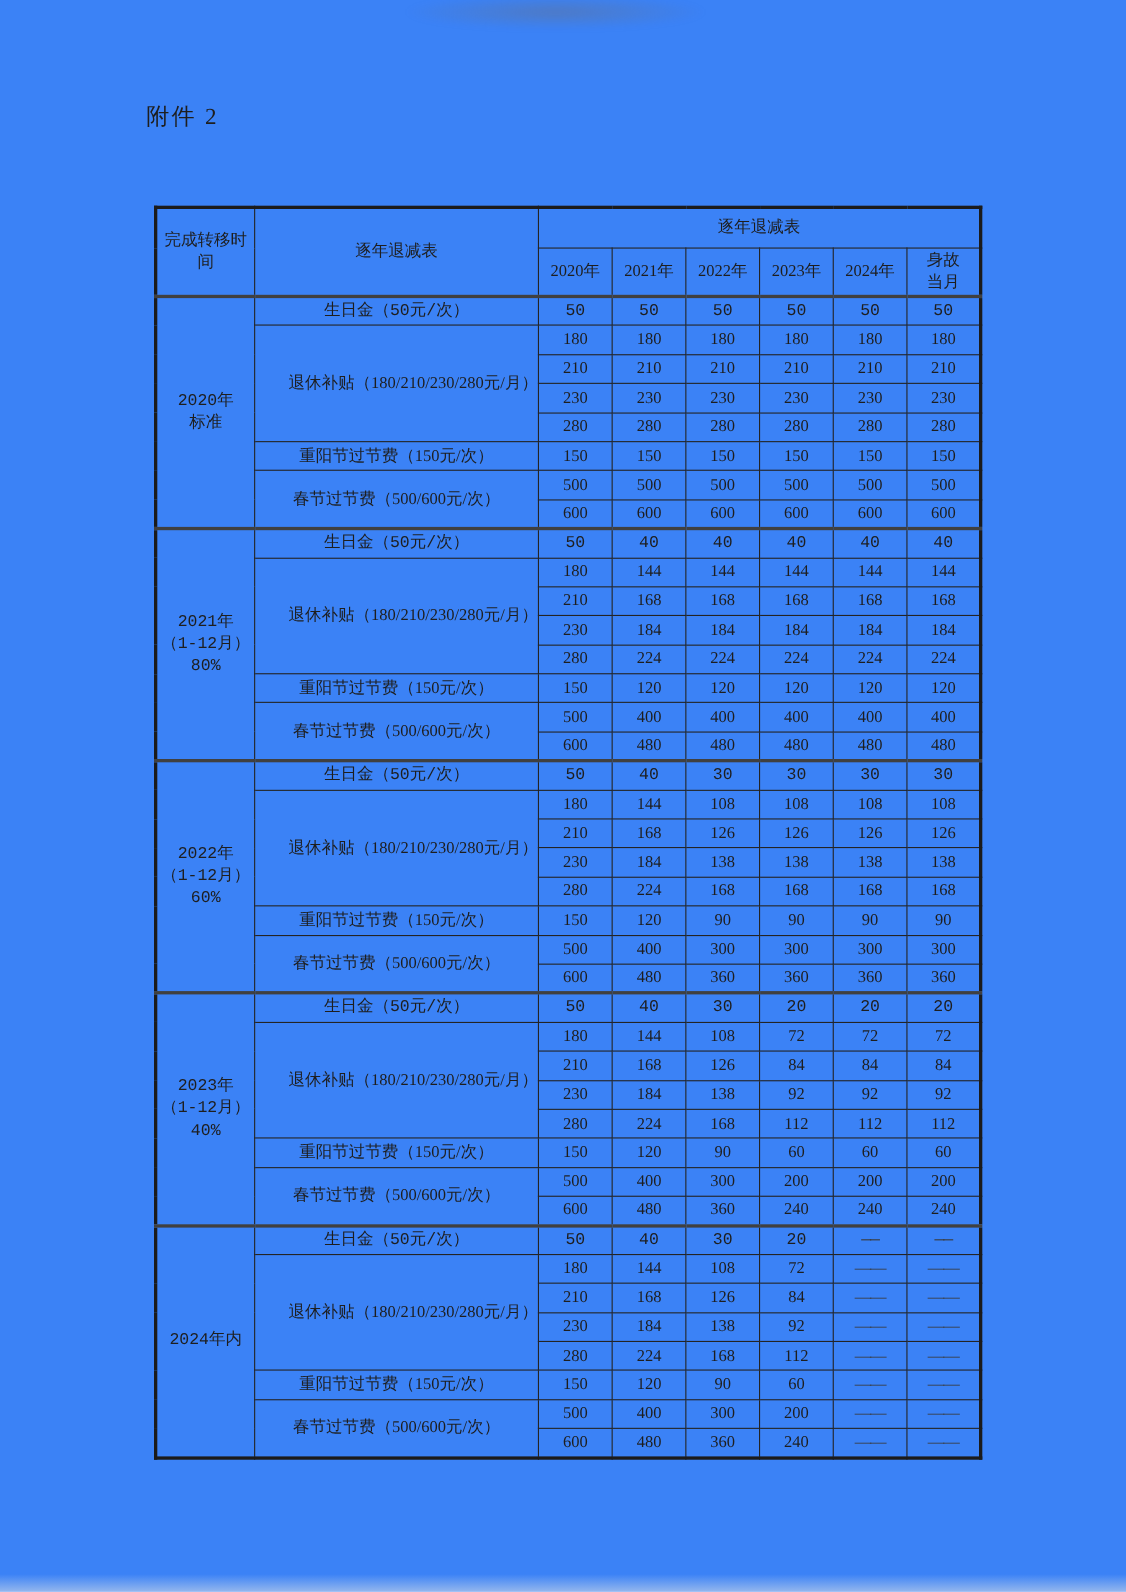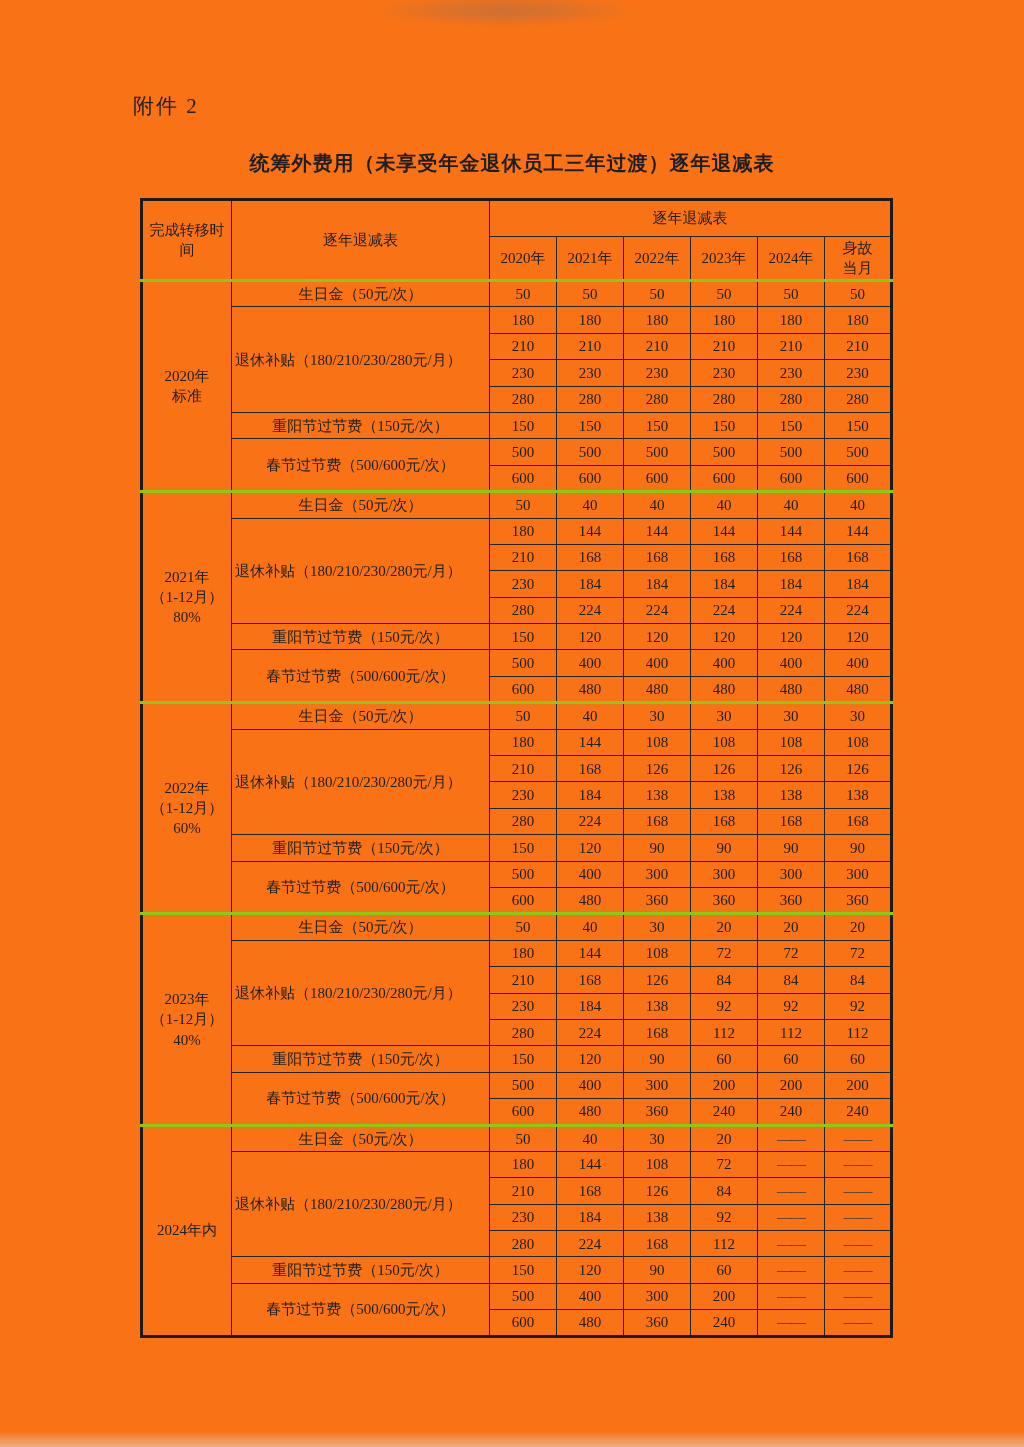--- a/index.html
+++ b/index.html
@@ -5,21 +5,21 @@
   * { margin: 0; padding: 0; box-sizing: border-box; }
   html, body { width: 1024px; background: #ffffff; }
   body {
     font-family: "Liberation Serif", "DejaVu Serif", serif;
     color: #1e1e1e;
   }
   .page {
     position: relative;
     width: 1024px;
     height: 1447px;
-    background: #f97316;
+    background: #3b82f6;
     overflow: hidden;
   }
   .scan-smudge {
     position: absolute;
     left: 370px; top: -4px;
     width: 270px; height: 30px;
     background: radial-gradient(ellipse at center, rgba(110,110,118,0.38), rgba(255,255,255,0) 72%);
     filter: blur(3px);
     pointer-events: none;
   }
@@ -40,52 +40,51 @@
     position: absolute;
     left: 0; top: 150px;
     width: 100%;
     text-align: center;
     font-size: 20px;
     font-weight: bold;
     letter-spacing: 1px;
   }
   table.benefit-table {
     position: absolute;
-    left: 140px; top: 198px;
+    left: 140px; top: 187px;
     width: 750px;
     border-collapse: collapse;
     table-layout: fixed;
     border: 3px solid #1b1b1b;
   }
   .benefit-table th, .benefit-table td {
     border: 1.5px solid #242424;
     text-align: center;
     vertical-align: middle;
     font-weight: normal;
     font-size: 15px;
     line-height: 1.35;
     overflow: hidden;
   }
   .benefit-table thead tr.head-top th { height: 37px; }
   .benefit-table thead tr.head-years th { height: 44px; white-space: pre-line; }
   .benefit-table td { height: 26.4px; }
   .period-cell { white-space: pre-line; line-height: 1.65; }
   .fee-cell { white-space: nowrap; font-size: 14.5px; }
-  .fee-cell.fee-long { text-align: left; padding-left: 3px; }
+  .fee-cell.fee-long { text-align: right; padding-left: 3px; }
   .value-cell { font-size: 15px; }
   .value-cell.dash { color: #3a3a3a; letter-spacing: -1px; }
-  tr.sec-start td { border-top: 3px solid #84cc16; }
+  tr.sec-start td { border-top: 3px solid #404040; font-family: Liberation Mono, monospace; }
 </style>
 </head>
 <body>
 
 <div class="page">
   <div class="scan-smudge"></div>
   <div class="attachment-label">附件 2</div>
-  <div class="doc-title">统筹外费用（未享受年金退休员工三年过渡）逐年退减表</div>
 
   <table class="benefit-table">
     <colgroup>
       <col style="width:90px">
         <col style="width:258px">
       <col style="width:67px">
         <col style="width:67px">
         <col style="width:67px">
       <col style="width:67px">
         <col style="width:67px">

